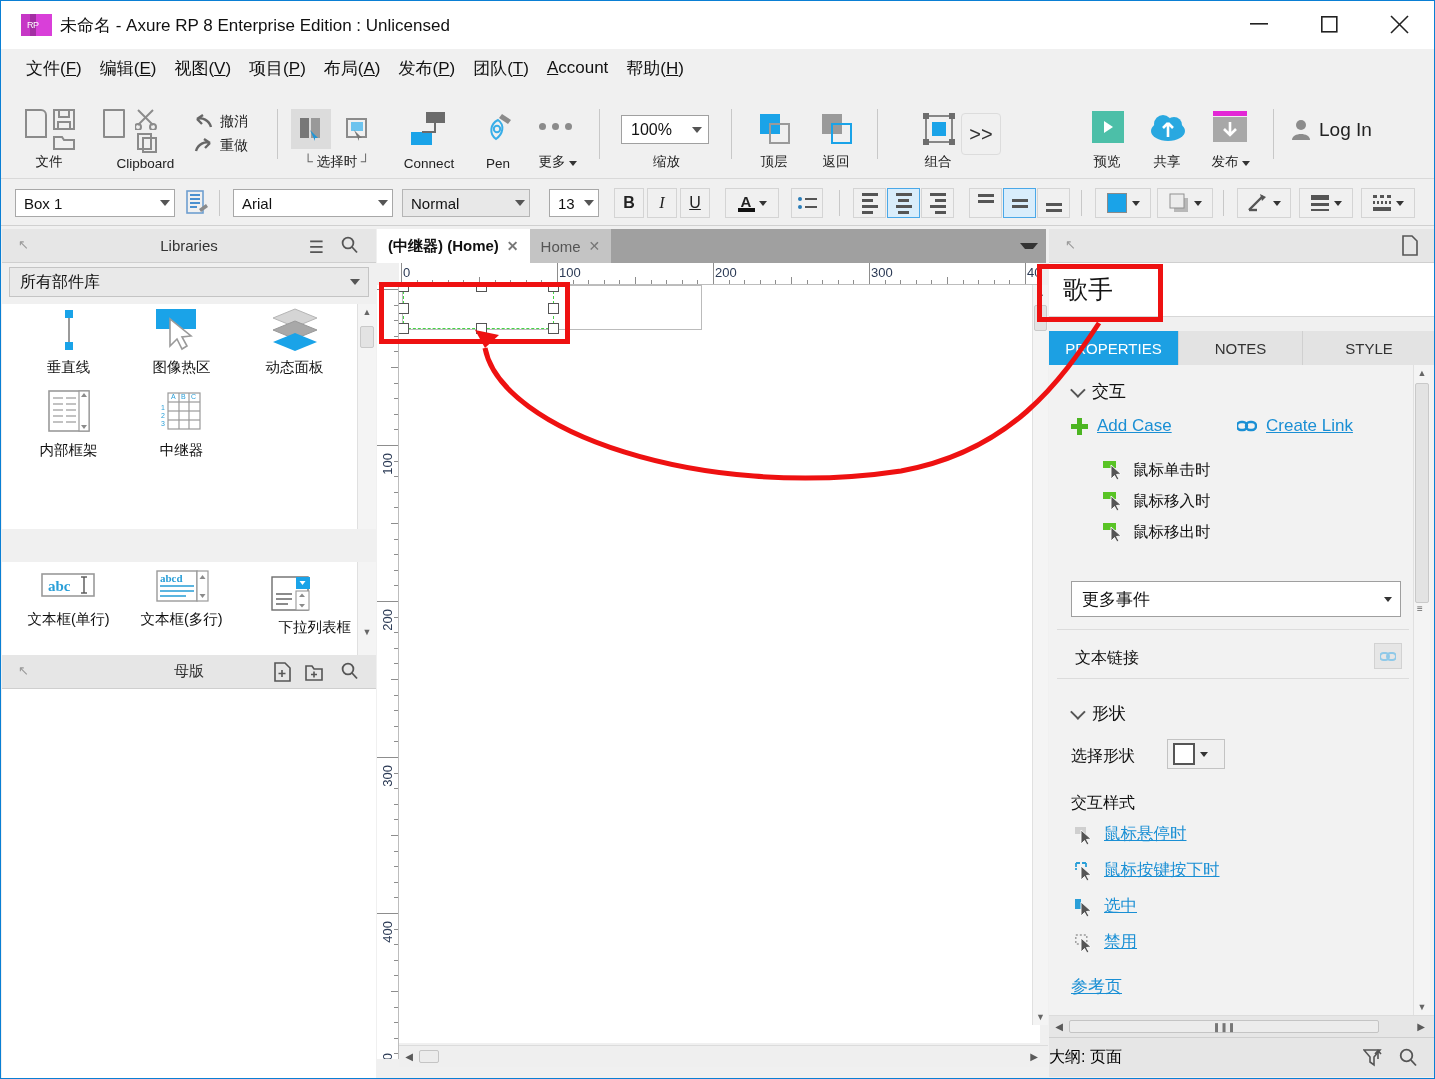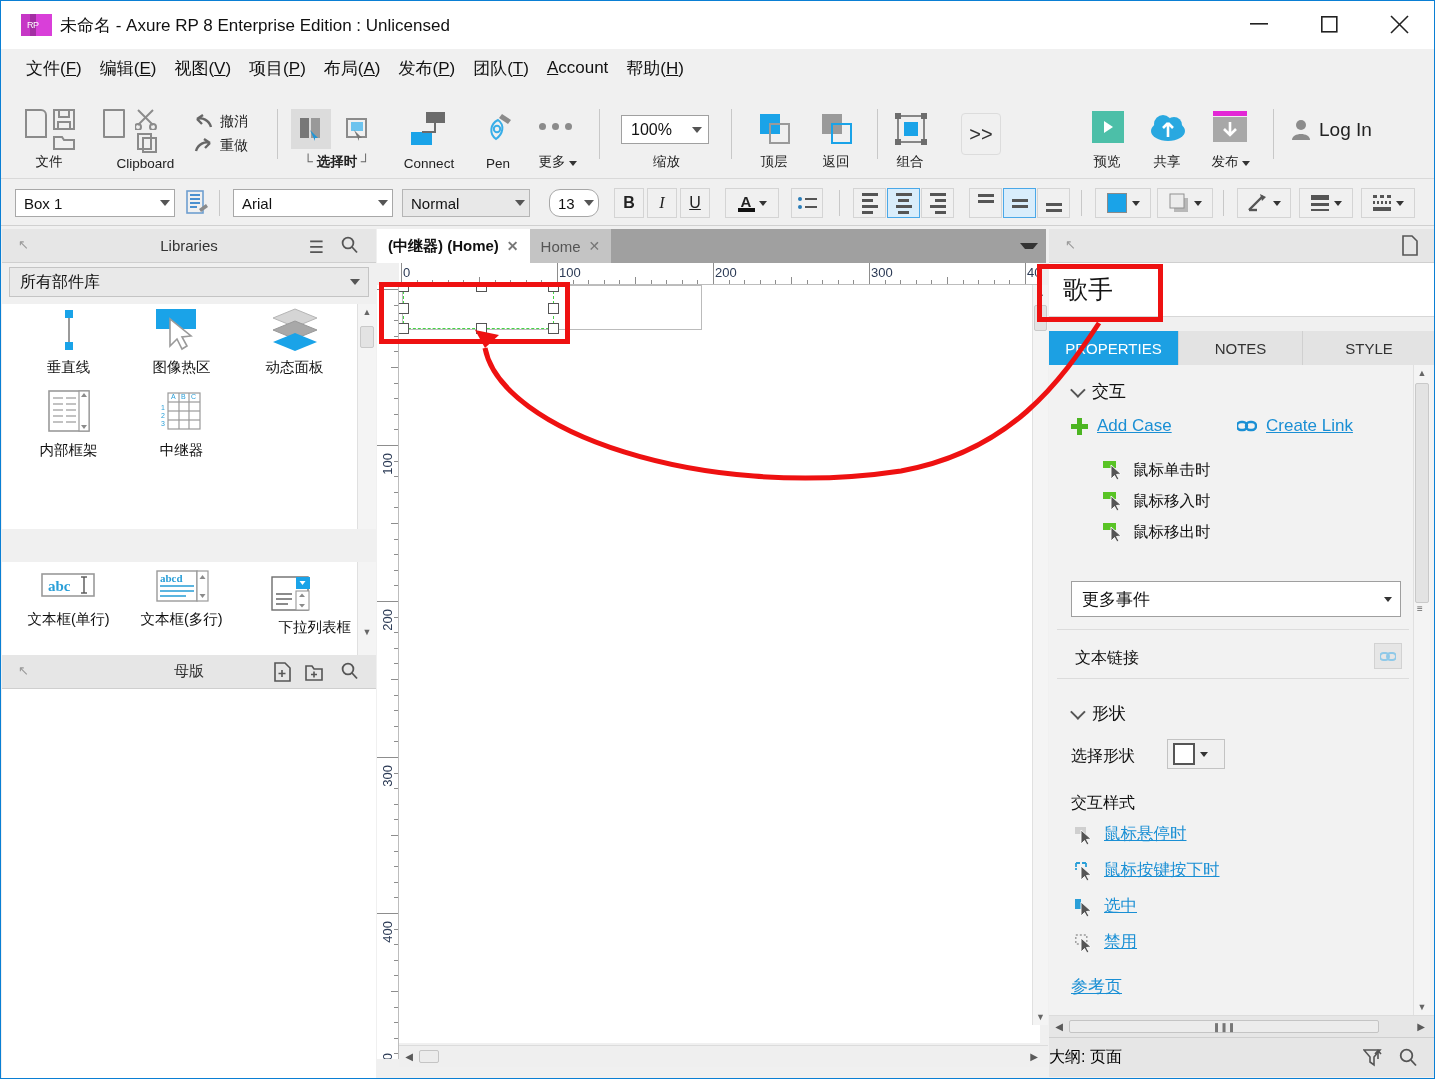--- a/index.html
+++ b/index.html
@@ -334,21 +334,21 @@
       <div style="position:absolute; left:8px; top:50px; display:flex; align-items:center; gap:7px;">
         <svg width="19" height="16">
             <path d="M2 13 C4 6 11 3 16 5 M16 5 l-6 -4 M16 5 l-5 5" fill="none" stroke="#666" stroke-width="2.4"></path>
           </svg>
         <span style="font-size:14px; color:#222;">重做</span>
       </div>
     </div>
 
     <div class="tb-sep" style="left:276px;"></div>
 
-    <div class="tb-group" style="left:284px; width:104px;font-weight:bold;">
+    <div class="tb-group" style="left:284px; width:104px;">
       <div class="ico" style="left:6px; top:22px; width:40px; height:40px; background:#dcdcdc; display:flex; align-items:center; justify-content:center;">
         <svg width="26" height="26">
             <rect x="2" y="2" width="9" height="20" fill="#777"></rect>
             <rect x="13" y="2" width="9" height="20" fill="#999"></rect>
             <path d="M12 14 l8 8 l-3 0 l0 3 z" fill="#2196d6"></path>
           </svg>
       </div>
       <div class="ico" style="left:52px; top:22px; width:40px; height:40px; display:flex; align-items:center; justify-content:center;">
         <svg width="26" height="26">
             <rect x="3" y="3" width="19" height="18" fill="none" stroke="#8b8b8b" stroke-width="2"></rect>
@@ -423,21 +423,21 @@
         <svg width="32" height="32">
             <rect x="1" y="1" width="20" height="20" fill="#9a9a9a"></rect>
             <path d="M11 11 H30 V30 H11 z" fill="none" stroke="#1aa3e8" stroke-width="2"></path>
           </svg>
       </div>
       <div class="tb-lbl">返回</div>
     </div>
 
     <div class="tb-sep" style="left:876px;"></div>
 
-    <div class="tb-group" style="left:876px; width:66px;">
+    <div class="tb-group" style="left:904px; width:66px;">
       <div class="ico" style="left:18px; top:26px;">
         <svg width="32" height="32">
           <rect x="3" y="3" width="26" height="26" fill="none" stroke="#6d6d6d" stroke-width="1.6"></rect>
           <rect x="9" y="9" width="14" height="14" fill="#1aa3e8"></rect>
           <rect x="0" y="0" width="6" height="6" fill="#6d6d6d"></rect>
             <rect x="26" y="0" width="6" height="6" fill="#6d6d6d"></rect>
           <rect x="0" y="26" width="6" height="6" fill="#6d6d6d"></rect>
             <rect x="26" y="26" width="6" height="6" fill="#6d6d6d"></rect>
         </svg>
       </div>
@@ -512,21 +512,21 @@
     <div class="tb-sep" style="left:218px; top:10px; height:26px;"></div>
 
     <div class="combo" style="left:232px; top:9px; width:160px;">
       <span class="val">Arial</span>
       <span class="caret-dn"></span>
     </div>
     <div class="combo gray" style="left:401px; top:9px; width:128px;">
       <span class="val">Normal</span>
       <span class="caret-dn"></span>
     </div>
-    <div class="combo" style="left:548px; top:9px; width:50px;border-radius:11px;">
+    <div class="combo" style="left:548px; top:9px; width:50px;">
       <span class="val">13</span>
       <span class="caret-dn"></span>
     </div>
 
     <div class="fbtn" style="left:613px; top:8px; width:30px; font-weight:bold;">
       <span>B</span>
     </div>
     <div class="fbtn" style="left:646px; top:8px; width:30px; font-style:italic; font-family:'Liberation Serif',serif;">
       <span>I</span>
     </div>

